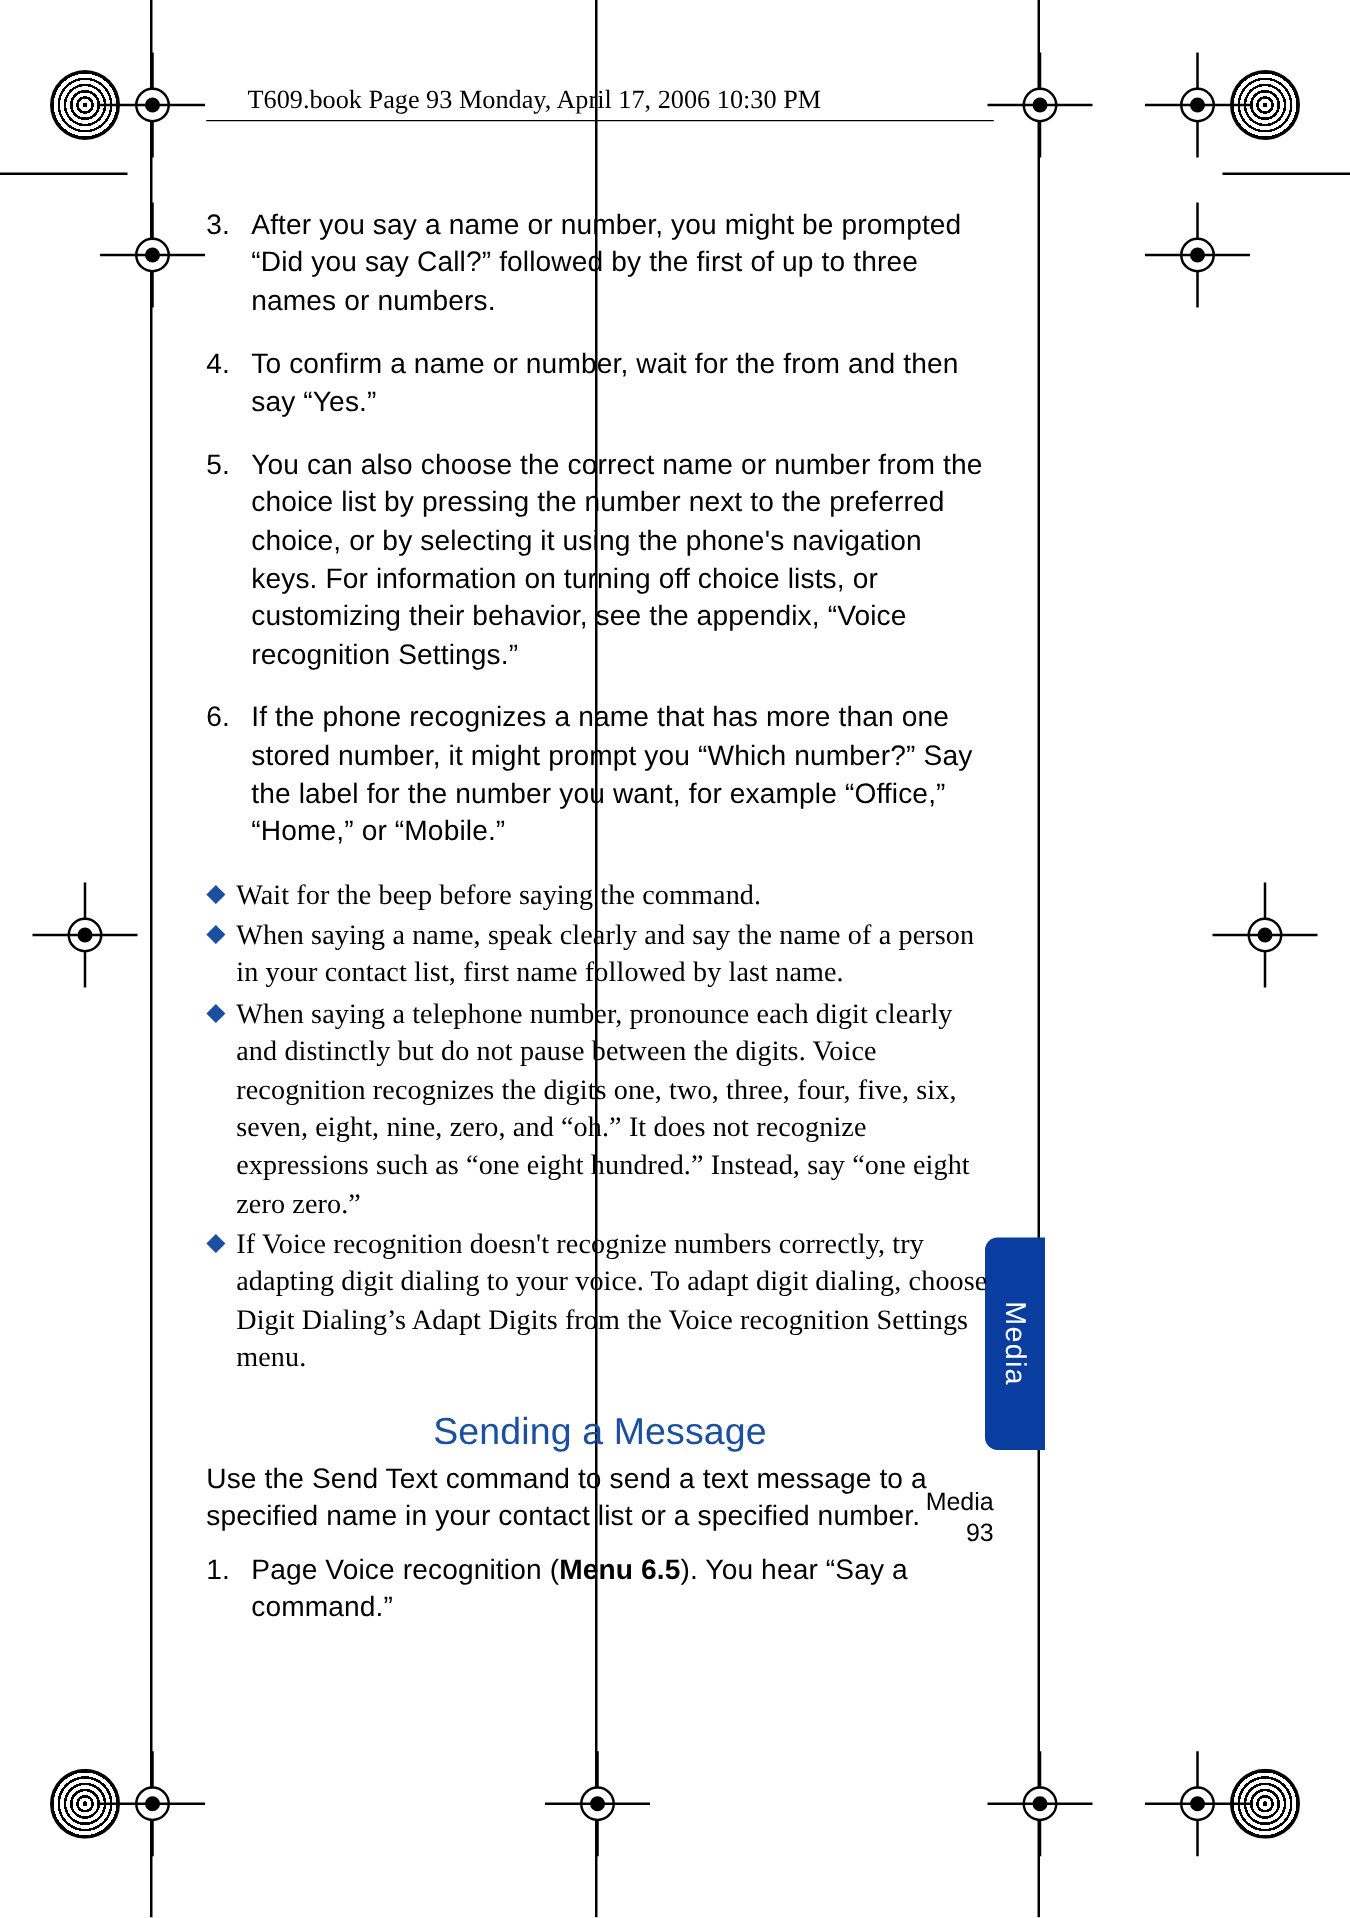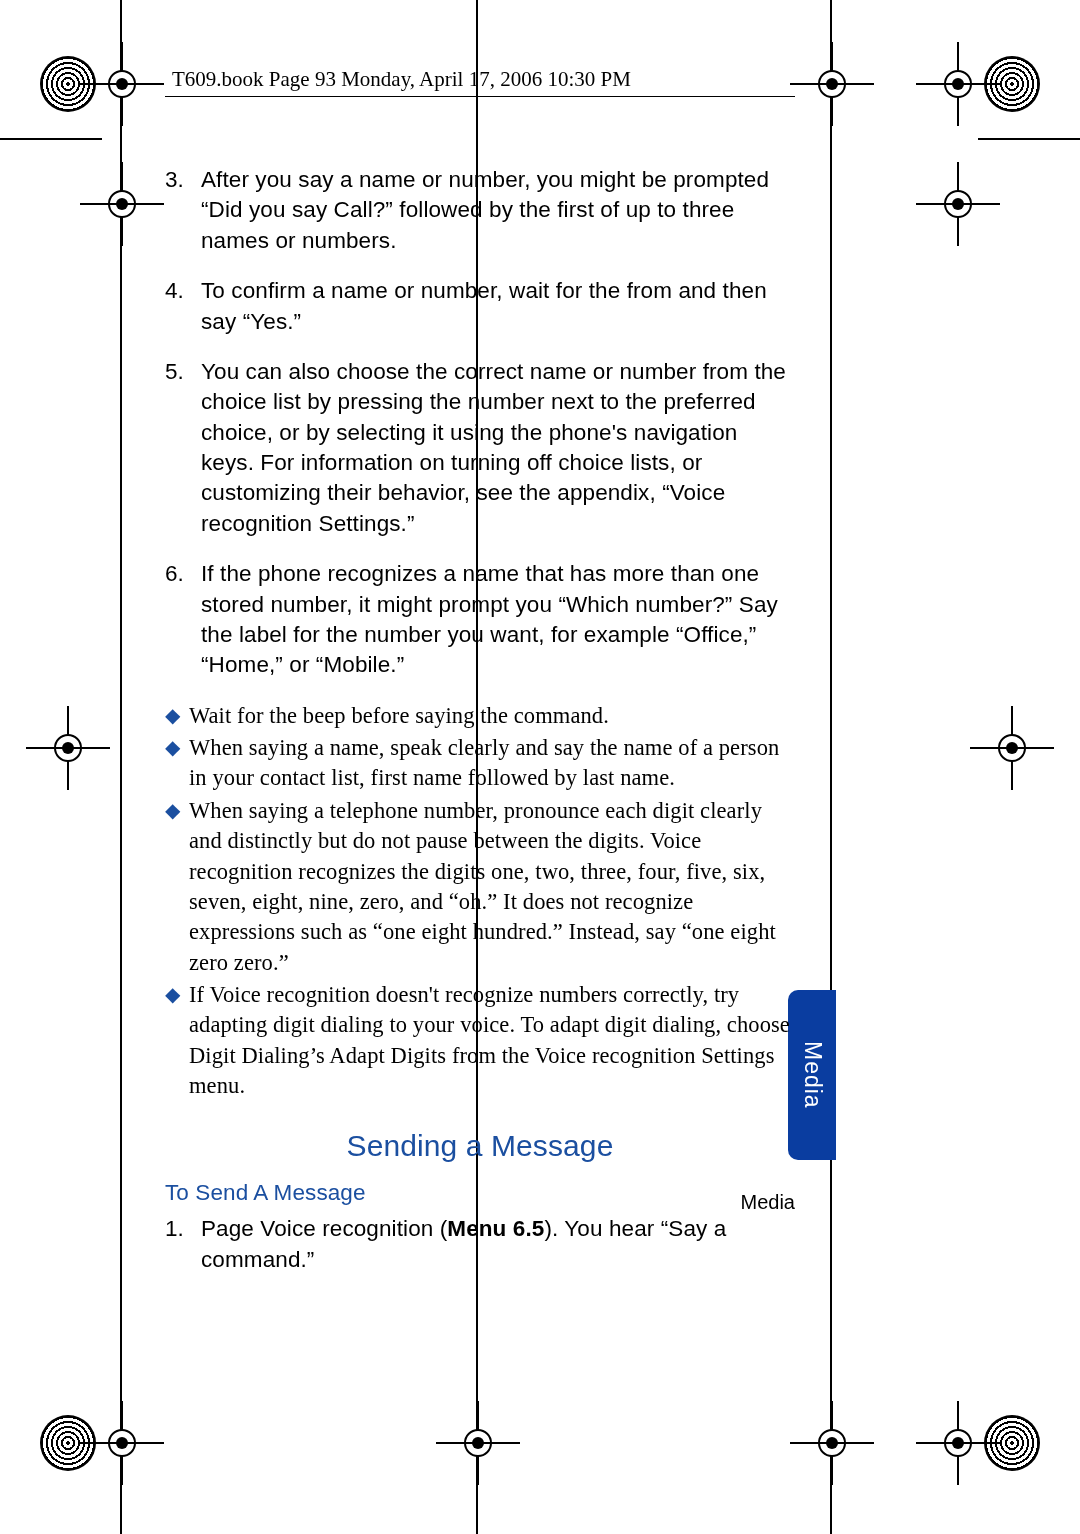--- a/index.html
+++ b/index.html
@@ -72,21 +72,21 @@
   .running-rule {
     position: absolute;
     left: 165px;
     width: 630px;
     top: 96px;
     height: 1px;
     background: #000;
   }
   .running-head {
     position: absolute;
-    left: 172px;
+    left: 198px;
     top: 67px;
     font-family: "Times New Roman", Times, serif;
     font-size: 21px;
   }
 
   
   .page {
     position: absolute;
     left: 165px;
     top: 165px;
@@ -277,29 +277,30 @@
       <span class="d">◆</span>
       <span class="t">When saying a telephone number, pronounce each digit clearly and distinctly but do not pause between the digits. Voice recognition recognizes the digits one, two, three, four, five, six, seven, eight, nine, zero, and “oh.” It does not recognize expressions such as “one eight hundred.” Instead, say “one eight zero zero.”</span>
     </li>
     <li>
       <span class="d">◆</span>
       <span class="t">If Voice recognition doesn't recognize numbers correctly, try adapting digit dialing to your voice. To adapt digit dialing, choose Digit Dialing’s Adapt Digits from the Voice recognition Settings menu.</span>
     </li>
   </ul>
 
   <div class="section-h2">Sending a Message</div>
-
-  <div class="subhead">To Send A Message</div>
+  <p class="para">Use the Send Text command to send a text message to a specified name in your contact list or a specified number.</p>
+
 
   <ol class="ol-num">
     <li>
       <span class="n">1.</span>
       <span class="t">
         <span>Page Voice recognition (</span><span class="menu-ref">Menu 6.5</span><span>). You hear “Say a command.”</span>
       </span>
     </li>
   </ol>
 
 </div>
 
 <div class="footer">
   <div>Media</div>
+  <div>93</div>
 </div>
 
 </body></html>

